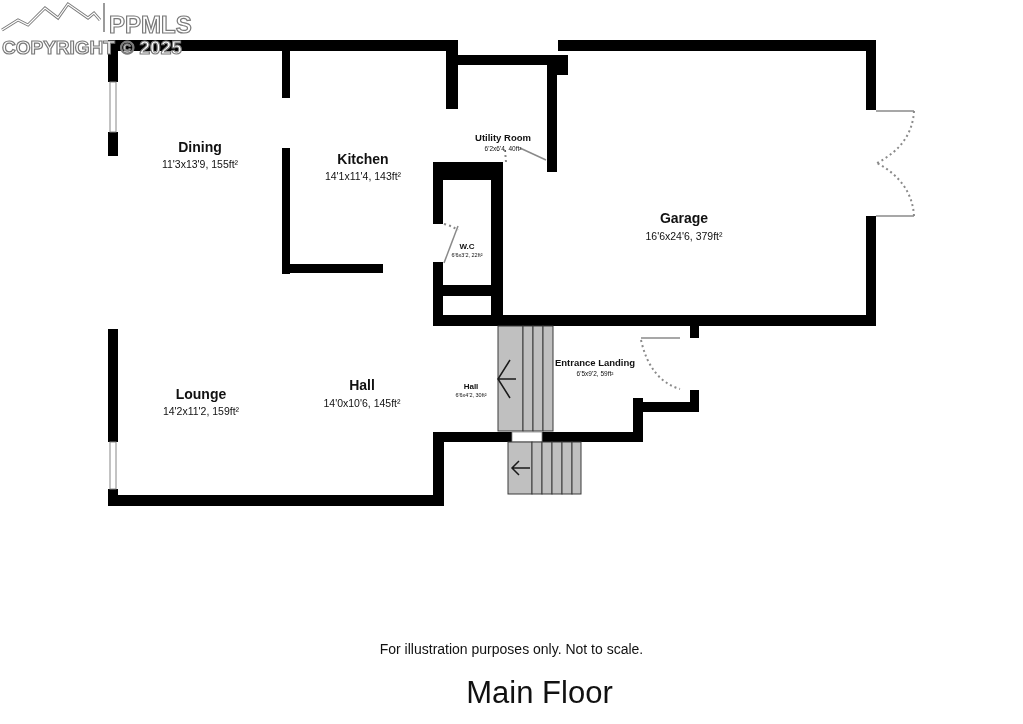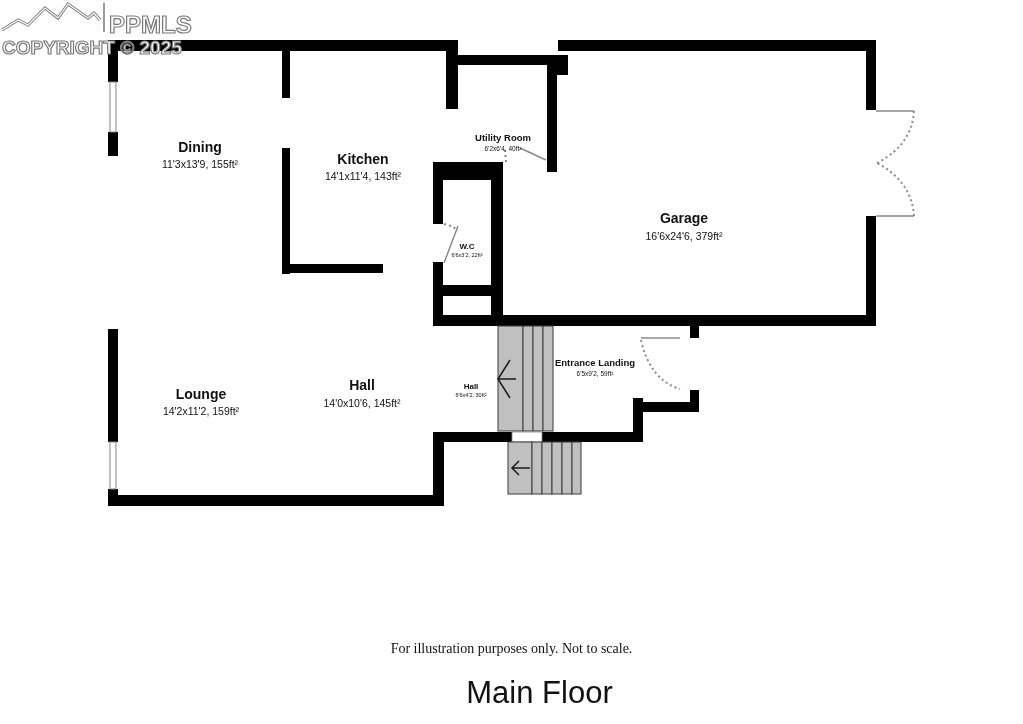--- a/index.html
+++ b/index.html
@@ -13,21 +13,21 @@
   .room-name { font-family:"Liberation Sans", sans-serif; font-weight:bold; fill:#111; text-anchor:middle; }
   .room-dim { font-family:"Liberation Sans", sans-serif; fill:#111; text-anchor:middle; }
   .lbl-lg { font-size:14px; }
   .dim-lg { font-size:10.5px; }
   .lbl-sm { font-size:9.5px; }
   .dim-sm { font-size:6.5px; }
   .lbl-xs { font-size:8px; }
   .dim-xs { font-size:5.5px; }
   .logo { position:absolute; left:0; top:0; width:215px; height:60px; }
   .logo-text { font-family:"Liberation Sans", sans-serif; font-weight:bold; fill:#ffffff; stroke:#7a7a7a; stroke-width:1.2; }
-  .disclaimer { position:absolute; left:0; width:1023px; top:641px; text-align:center; font-size:14px; color:#111; font-family:Liberation Serif, serif; }
+  .disclaimer { position:absolute; left:0; width:1023px; top:641px; text-align:center; font-size:14px; color:#111; font-family:Liberation Sans, sans-serif; }
   .floor-title { position:absolute; left:0; width:1023px; top:675px; text-align:center; font-size:31px; color:#111; font-family:"Liberation Sans", sans-serif;margin-left:28px; }
 </style>
 </head>
 <body>
 
 <svg id="plan" viewBox="0 0 1023 724" xmlns="http://www.w3.org/2000/svg">
 
   <g>
 
     <rect class="wall" x="108" y="40" width="350" height="11"></rect>

